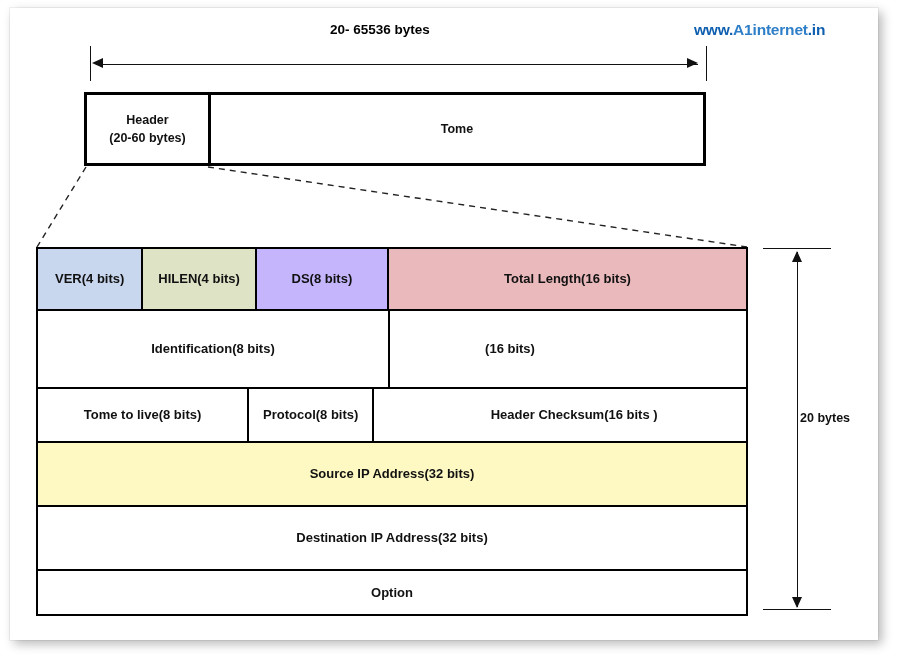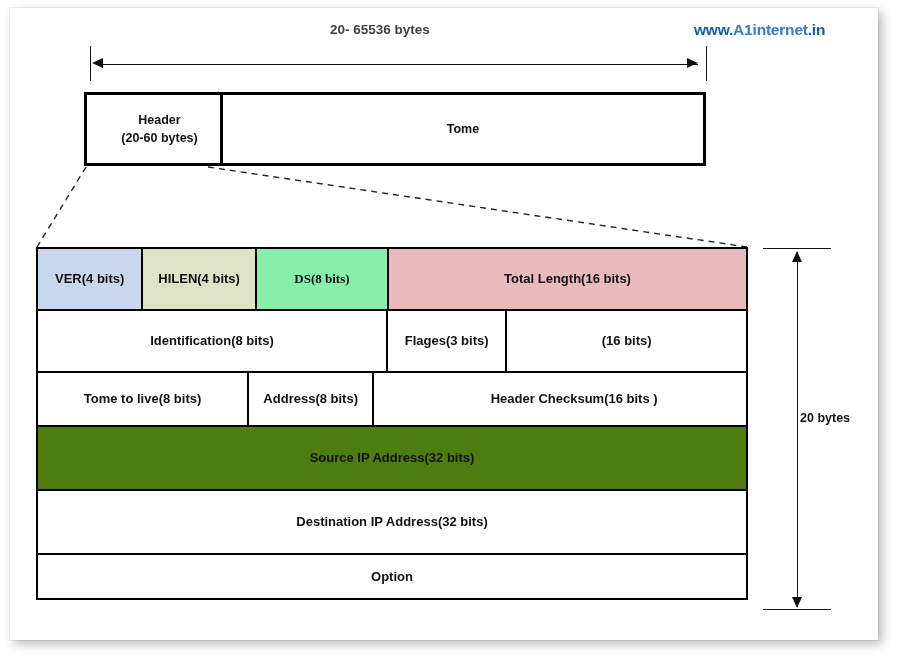--- a/index.html
+++ b/index.html
@@ -33,21 +33,21 @@
     white-space: nowrap;
   }
   .wm-a { color: #0f5fb0; }
   .wm-b { color: #2f7fc8; }
 
   .top-label {
     position: absolute;
     left: 330px; top: 22px;
     font-size: 13.5px;
     font-weight: bold;
-    color: #404040;
+    color: #000000;
     white-space: nowrap;
   }
 
   
   .measure-line {
     position: absolute;
     left: 96px; top: 64px;
     width: 602px; height: 0;
     border-top: 1.6px solid #111;
   }
@@ -70,21 +70,20 @@
   .arrow-right { left: 687px; border-left: 11px solid #111; }
 
   
   .packet {
     position: absolute;
     left: 84px; top: 92px;
     width: 622px; height: 74px;
     border: 3.5px solid #000;
     background: #fff;
     display: flex;
-    padding-left: 12px;
   }
   .packet-header {
     width: 124px;
     border-right: 3.5px solid #000;
     display: flex;
     flex-direction: column;
     align-items: center;
     justify-content: center;
     line-height: 1.45;
   }
@@ -208,58 +207,54 @@
   <div class="hdr-table">
       <div class="hdr-row" style="height: 62px;">
         <div class="cell" style="width: 106px; background: rgb(200, 214, 238);">
           <div class="t1">VER</div>
           <div class="t2">(4 bits)</div>
         </div>
         <div class="cell" style="width: 114px; background: rgb(222, 227, 197);">
           <div class="t1">HILEN</div>
           <div class="t2">(4 bits)</div>
         </div>
-        <div class="cell" style="width: 133px; background: #86efac; font-family: Liberation Serif, serif;">
+        <div class="cell" style="width: 133px; background: #c4b5fd;">
           <div class="t1">DS</div>
           <div class="t2">(8 bits)</div>
         </div>
         <div class="cell last" style="width: 359px; background: rgb(234, 185, 188);">
           <div class="t1">Total Length</div>
           <div class="t2">(16 bits)</div>
         </div>
       </div>
-      <div class="hdr-row" style="height: 62px;">
+      <div class="hdr-row" style="height: 78px;">
         <div class="cell" style="width: 352px; background: rgb(255, 255, 255);">
           <div class="t1">Identification</div>
           <div class="t2">(8 bits)</div>
-        </div>
-        <div class="cell" style="width: 120px; background: rgb(255, 255, 255);">
-          <div class="t1">Flages</div>
-          <div class="t2">(3 bits)</div>
         </div>
         <div class="cell last" style="width: 240px; background: rgb(255, 255, 255);">
           <div class="t2">(16 bits)</div>
         </div>
       </div>
       <div class="hdr-row" style="height: 54px;">
         <div class="cell" style="width: 221px; background: rgb(255, 255, 255);">
           <div class="t1">Tome to live</div>
           <div class="t2">(8 bits)</div>
         </div>
         <div class="cell" style="width: 131px; background: rgb(255, 255, 255);">
-          <div class="t1">Address</div>
+          <div class="t1">Protocol</div>
           <div class="t2">(8 bits)</div>
         </div>
         <div class="cell last" style="width: 360px; background: rgb(255, 255, 255); margin-left: 28px;">
           <div class="t1">Header Checksum</div>
           <div class="t2">(16 bits )</div>
         </div>
       </div>
       <div class="hdr-row" style="height: 64px;">
-        <div class="cell last" style="width: 712px; background: #4d7c0f;">
+        <div class="cell last" style="width: 712px; background: #fef9c3;">
           <div class="t1">Source IP Address</div>
           <div class="t2">(32 bits)</div>
         </div>
       </div>
       <div class="hdr-row" style="height: 64px;">
         <div class="cell last" style="width: 712px; background: rgb(255, 255, 255);">
           <div class="t1">Destination IP Address</div>
           <div class="t2">(32 bits)</div>
         </div>
       </div>

